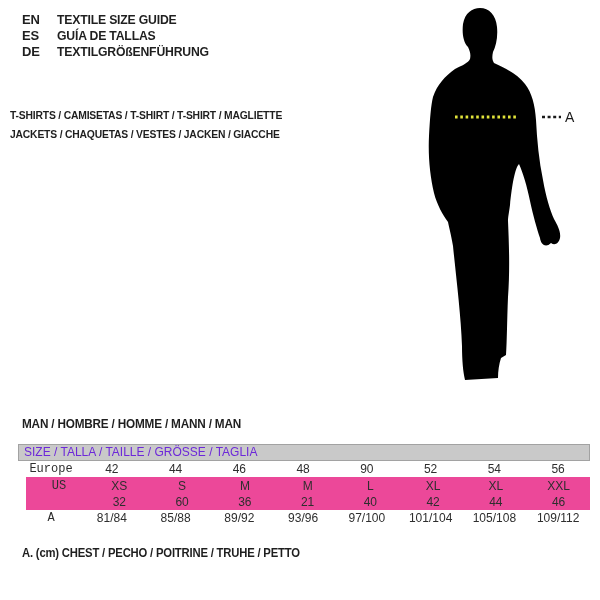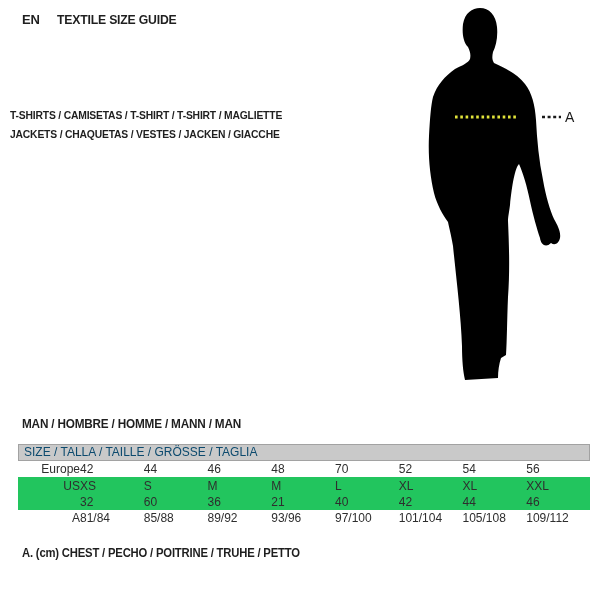--- a/index.html
+++ b/index.html
@@ -24,37 +24,45 @@
   .figure-svg{left:395px;top:5px;}
 
   
   .man-title{left:22px;top:417px;font-weight:700;font-size:12.5px;letter-spacing:-0.2px;white-space:nowrap;}
 
   
   .size-table{left:18px;top:444px;width:572px;font-size:12px;color:#2e2e2e;}
   .thead{
     box-sizing:border-box;height:17px;line-height:15px;
     border:1px solid #a2a2a2;background:#c9c9c9;
-    padding-left:5px;font-size:12px;color:#0c4a6e;white-space:nowrap;
+    padding-left:5px;font-size:12px;color:#6d28d9;white-space:nowrap;
   }
   .trow{display:grid;grid-template-columns:62px repeat(8,1fr);height:16.4px;align-items:center;}
-  .trow.stripe{background:#22c55e;}
-  .tlabel{padding-left:4px;text-align:right;}
-  .tcell{}
+  .trow.stripe{background:#ec4899;margin-left:8px;}
+  .tlabel{padding-left:4px;text-align:center;font-family:Liberation Mono, monospace;}
+  .tcell{text-align:center;}
 
   
   .footnote{left:22px;top:546px;font-weight:700;font-size:12px;letter-spacing:-0.2px;white-space:nowrap;}
 </style>
 </head>
 <body>
 
 <div class="abs langs">
   <div class="lang-row">
     <span class="lang-code">EN</span>
     <span class="lang-label cond">TEXTILE SIZE GUIDE</span>
+  </div>
+  <div class="lang-row">
+    <span class="lang-code">ES</span>
+    <span class="lang-label cond">GUÍA DE TALLAS</span>
+  </div>
+  <div class="lang-row">
+    <span class="lang-code">DE</span>
+    <span class="lang-label cond">TEXTILGRÖßENFÜHRUNG</span>
   </div>
 </div>
 
 <div class="abs cats">
   <div class="cond">T-SHIRTS / CAMISETAS / T-SHIRT / T-SHIRT / MAGLIETTE</div>
   <div class="cond">JACKETS / CHAQUETAS / VESTES / JACKEN / GIACCHE</div>
 </div>
 
 <svg class="abs figure-svg" width="180" height="385" viewBox="0 0 180 385" xmlns="http://www.w3.org/2000/svg">
   <path d="M85,3
@@ -97,21 +105,21 @@
 
 <div class="abs size-table">
   <div class="thead">SIZE / TALLA / TAILLE / GRÖSSE / TAGLIA</div>
 
   <div class="trow">
     <span class="tlabel">Europe</span>
     <span class="tcell">42</span>
     <span class="tcell">44</span>
     <span class="tcell">46</span>
     <span class="tcell">48</span>
-    <span class="tcell">70</span>
+    <span class="tcell">90</span>
     <span class="tcell">52</span>
     <span class="tcell">54</span>
     <span class="tcell">56</span>
   </div>
 
   <div class="trow stripe">
     <span class="tlabel">US</span>
     <span class="tcell">XS</span>
     <span class="tcell">S</span>
     <span class="tcell">M</span>

